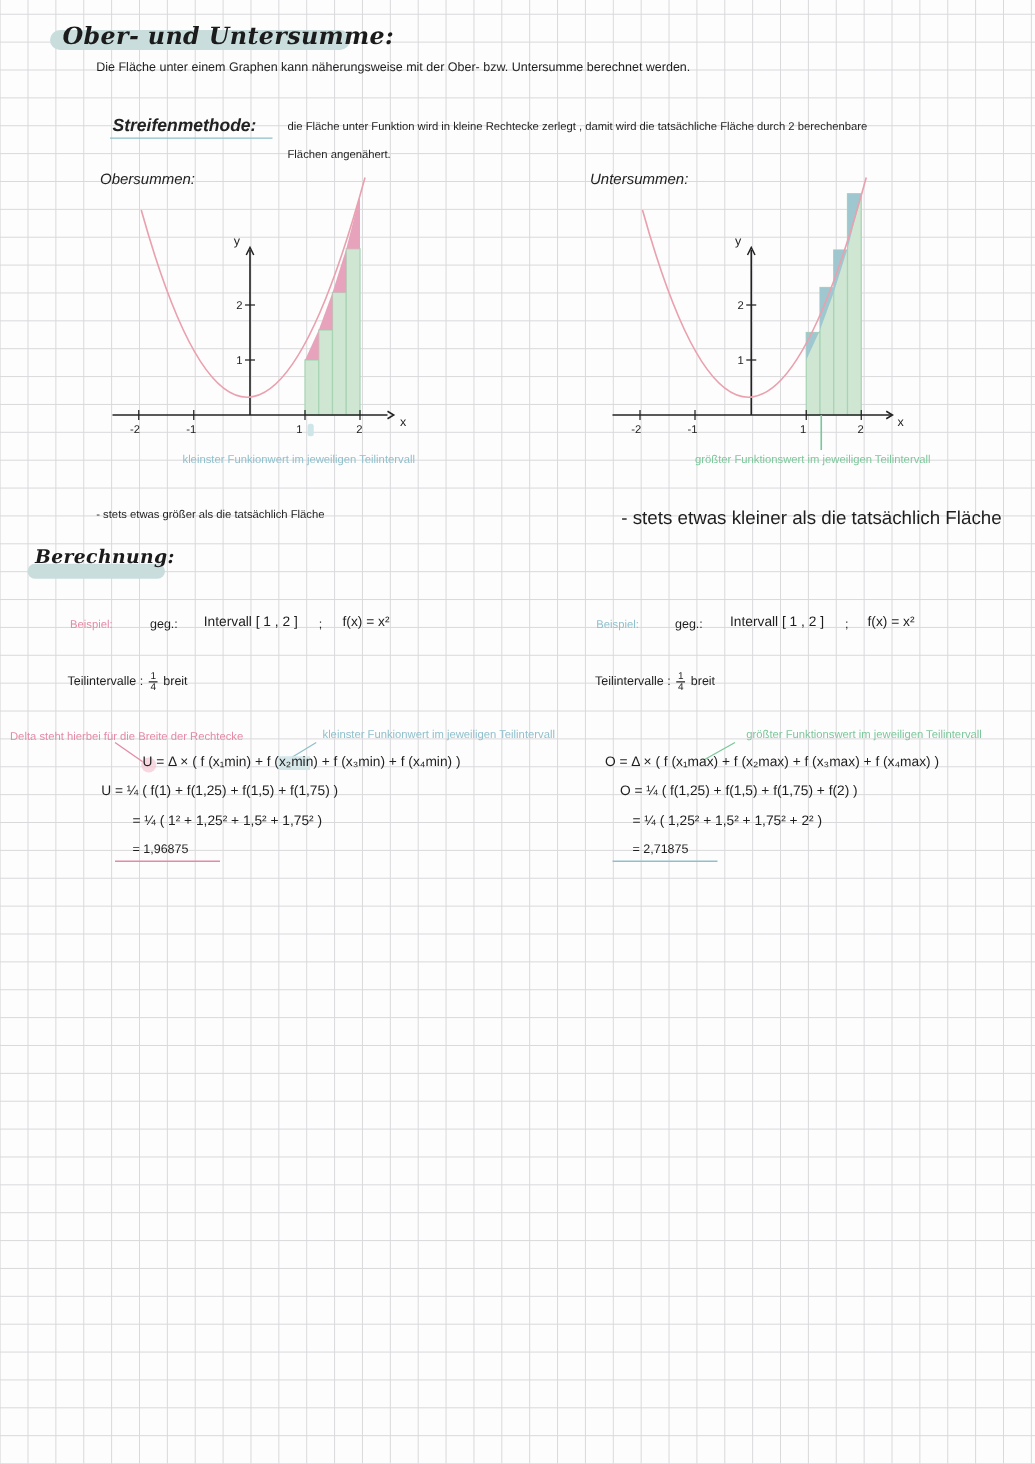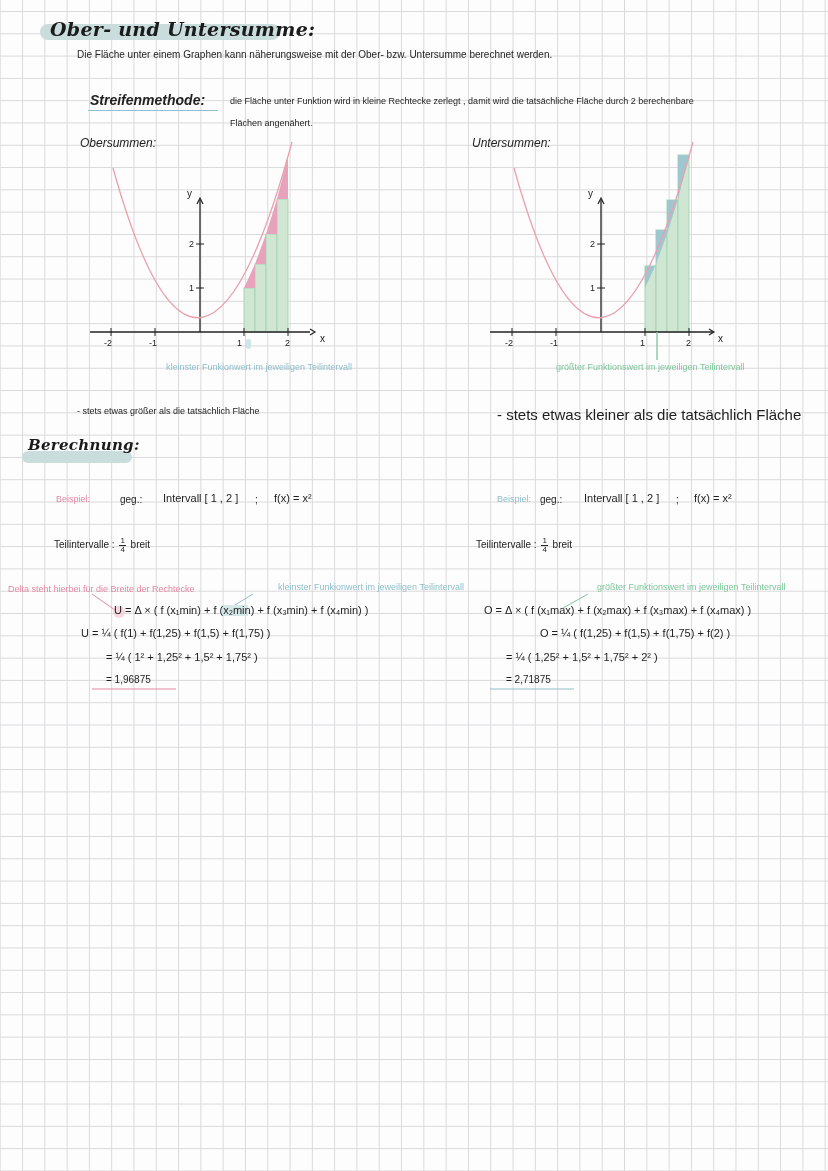--- a/index.html
+++ b/index.html
@@ -14,21 +14,21 @@
     font-family:"Liberation Sans", sans-serif;
     color:#222;
   }
   .abs{position:absolute;white-space:nowrap;}
   .title{font-family:"DejaVu Serif", serif;font-style:italic;font-weight:bold;font-size:19px;color:#1b1b1b;letter-spacing:0.3px;}
   .hl{position:absolute;background:#c9dddd;border-radius:10px;}
   .hand{font-size:10px;color:#1e1e1e;}
   .small{font-size:9px;}
   .sub{font-family:Liberation Sans, sans-serif;font-style:italic;font-size:12px;color:#222;}
   .pink{color:#e48aa5;}
-  .blue{color:#8fbfcc;margin-left:20px;}
+  .blue{color:#8fbfcc;}
   .green{color:#7cc79a;text-align:center;}
   .math{font-family:"Liberation Sans", sans-serif;font-size:11px;color:#1e1e1e;}
   .frac{display:inline-flex;flex-direction:column;align-items:center;vertical-align:middle;font-size:8px;line-height:8px;margin:0 2px;}
   .frac .num{border-bottom:1px solid #222;padding:0 1px;}
   svg{position:absolute;overflow:visible;}
 </style>
 </head>
 <body>
 
 <div class="hl" style="left:40px;top:24px;width:240px;height:16px;"></div>
@@ -160,15 +160,15 @@
   <span>Teilintervalle :</span>
   <span class="frac">
       <span class="num">1</span>
       <span>4</span>
     </span>
   <span>breit</span>
 </div>
 
 <div class="abs green" style="left:597px;top:582px;font-size:9px;">größter Funktionswert im jeweiligen Teilintervall</div>
 <div class="abs math" style="left:484px;top:604px;">O = Δ × ( f (x₁max) + f (x₂max) + f (x₃max) + f (x₄max) )</div>
-<div class="abs math" style="left:496px;top:627px;margin-left:44px;">O = ¼ ( f(1,25) + f(1,5) + f(1,75) + f(2) )</div>
+<div class="abs math" style="left:496px;top:627px;">O = ¼ ( f(1,25) + f(1,5) + f(1,75) + f(2) )</div>
 <div class="abs math" style="left:506px;top:651px;">= ¼ ( 1,25² + 1,5² + 1,75² + 2² )</div>
 <div class="abs math" style="left:506px;top:674px;font-size:10px;">= 2,71875</div>
 
 </body></html>

